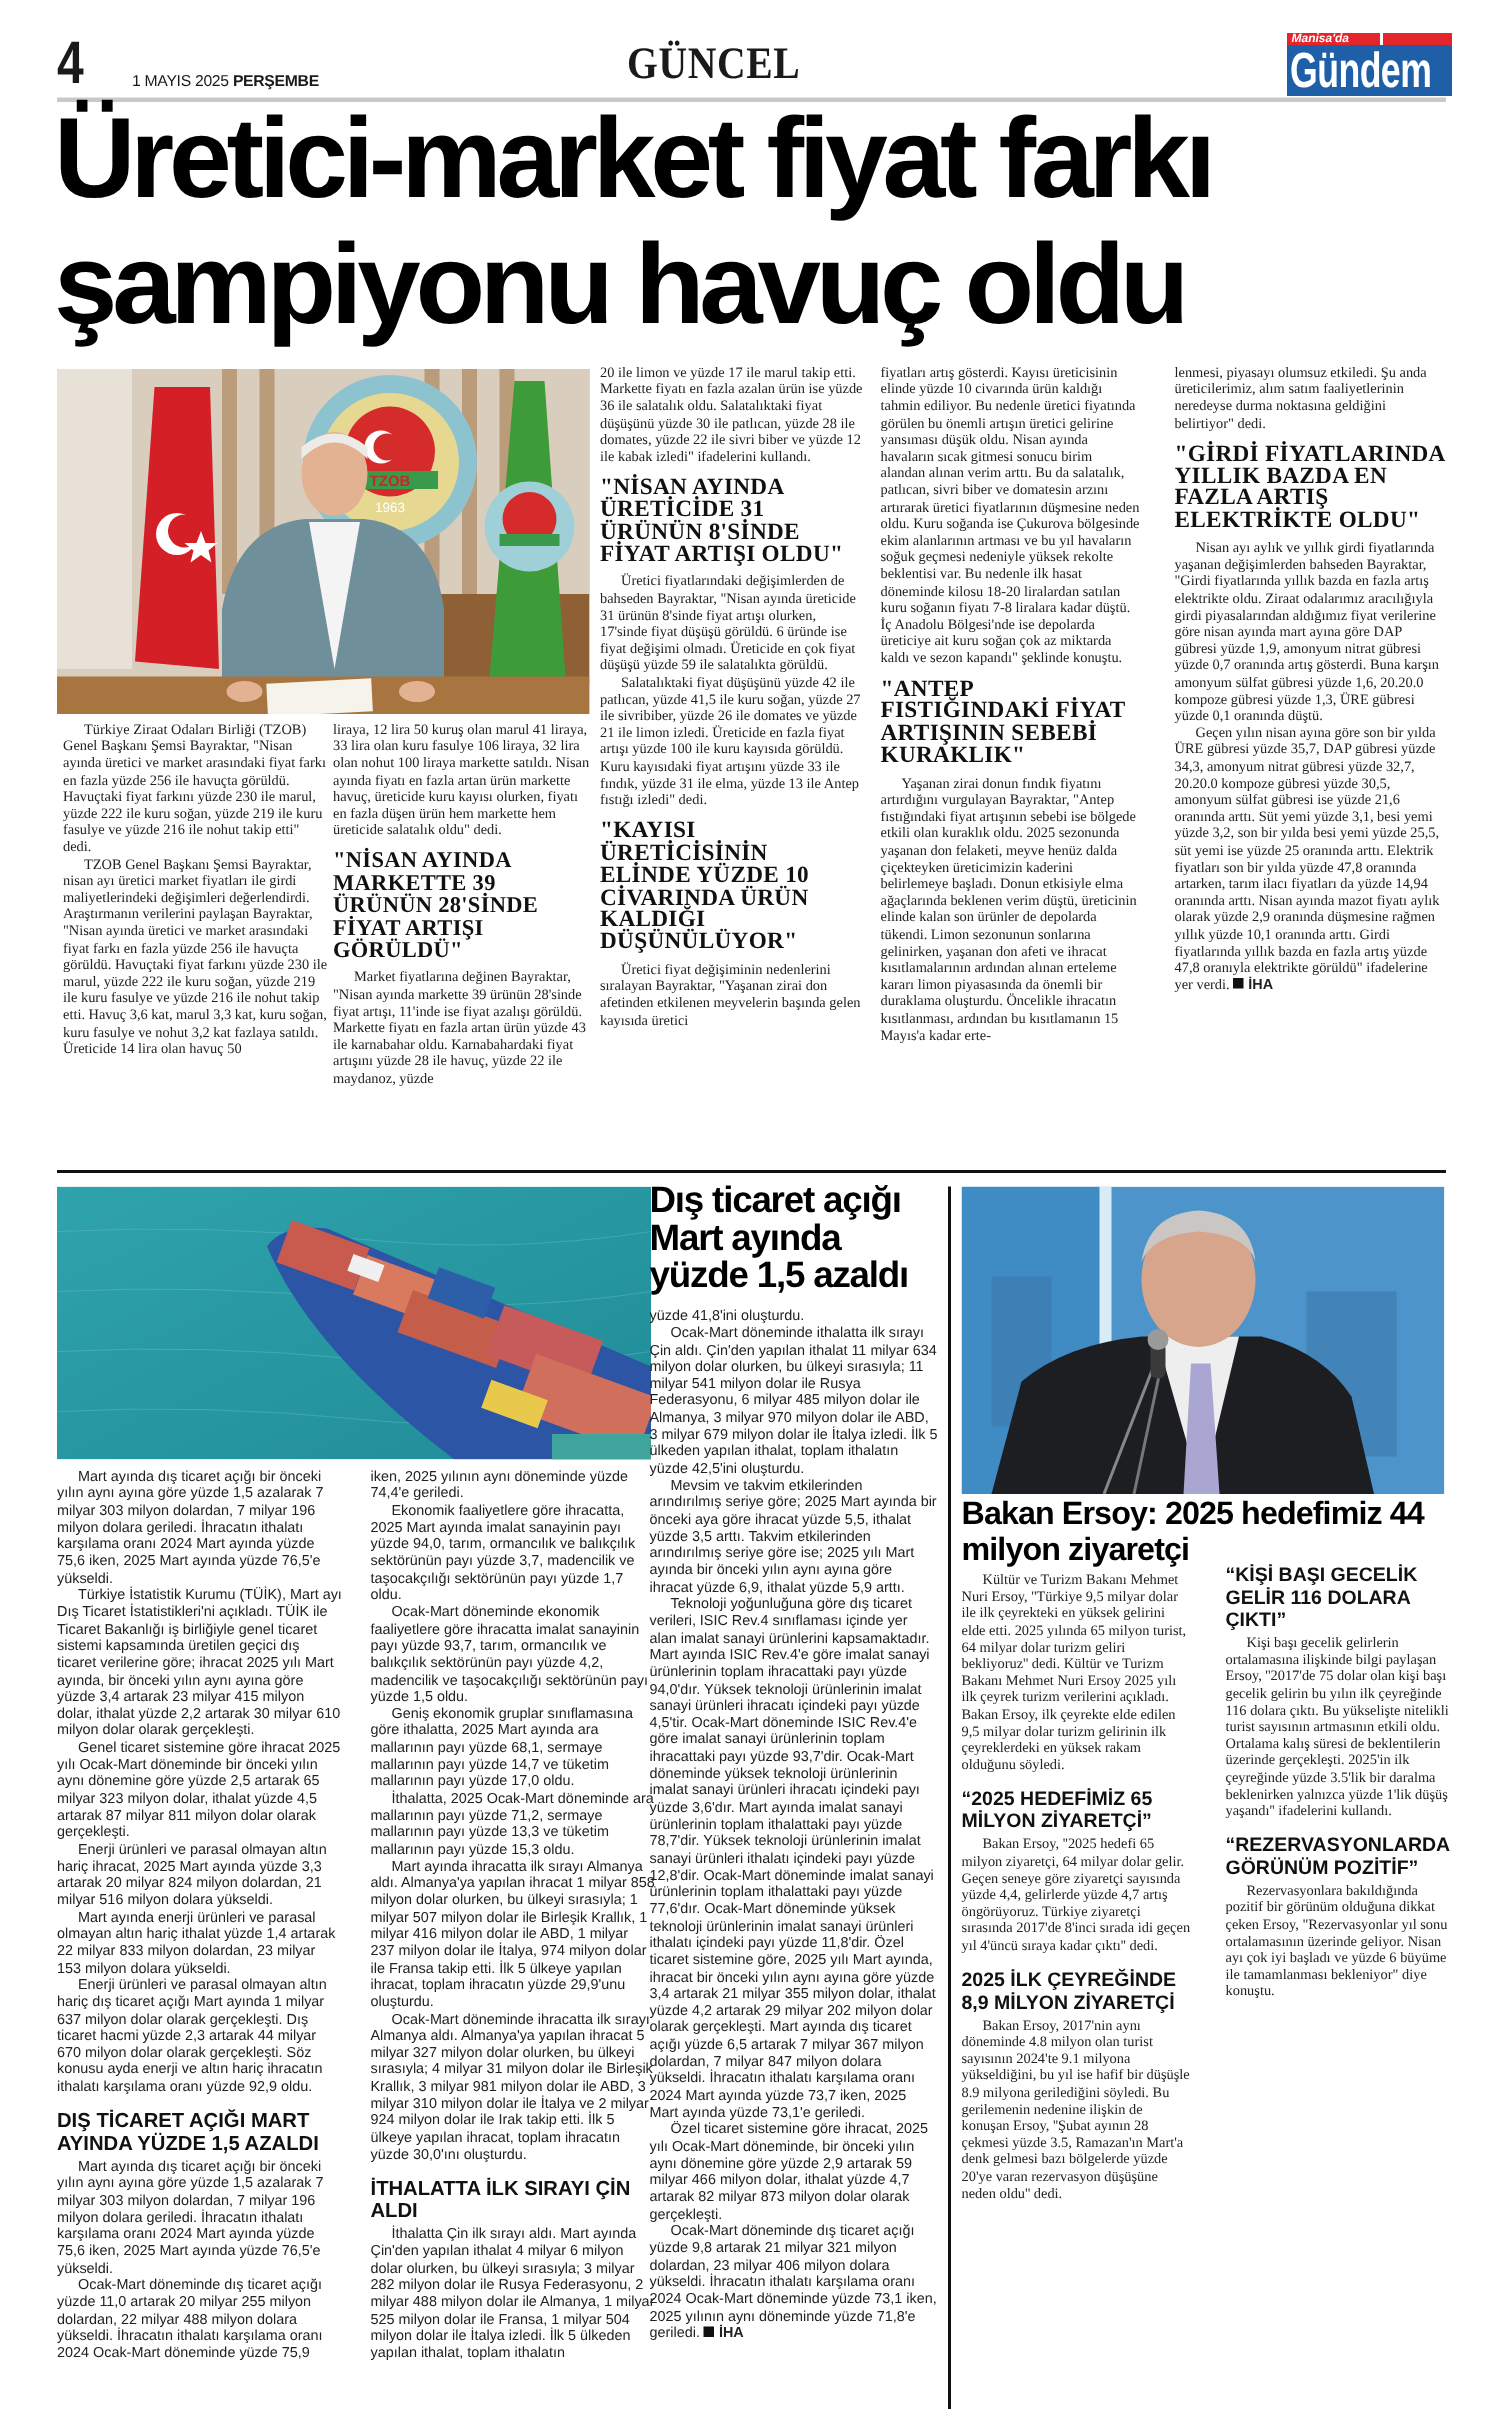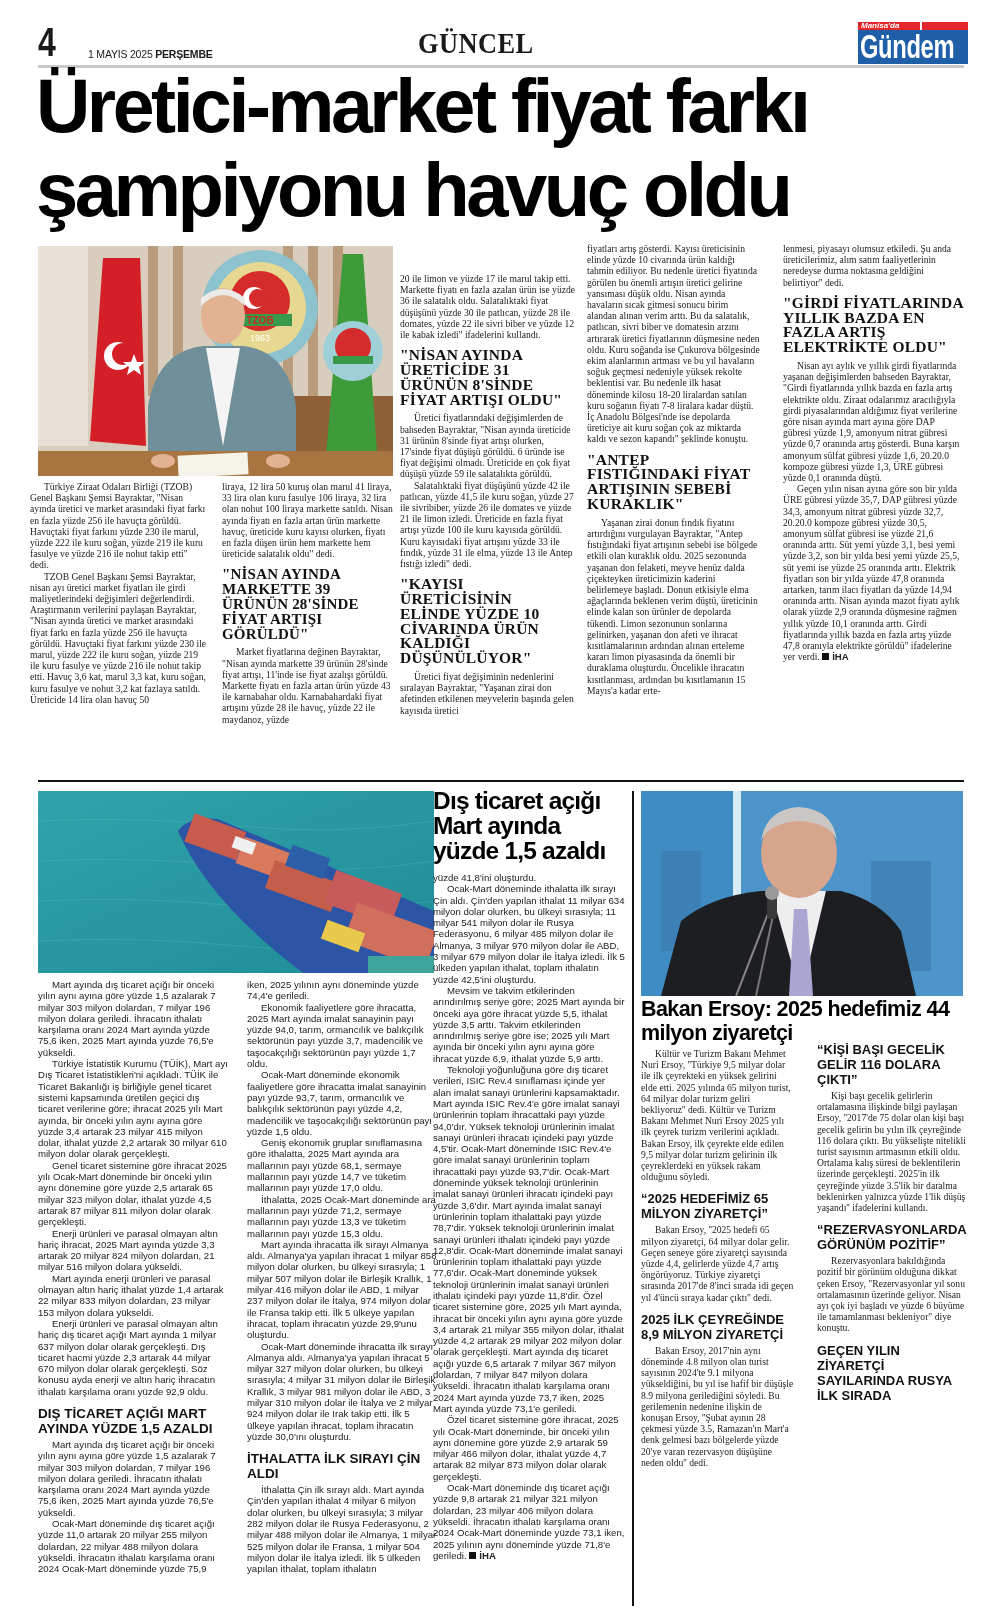--- a/index.html
+++ b/index.html
@@ -80,30 +80,30 @@
     <ellipse cx="185" cy="70" rx="22" ry="28" fill="#e3b293"></ellipse>
     <path d="M163 60 Q185 38 207 60 L207 52 Q185 34 163 52 Z" fill="#ecebe8"></path>
 
     <rect x="0" y="205" width="355" height="25" fill="#a8743f"></rect>
     <rect x="140" y="208" width="70" height="22" fill="#f5f3ea" transform="rotate(-3 175 218)"></rect>
     <ellipse cx="125" cy="215" rx="12" ry="7" fill="#e3b293"></ellipse>
     <ellipse cx="240" cy="215" rx="12" ry="7" fill="#e3b293"></ellipse>
   </svg>
 </div>
 
-<div class="col serif-body" style="left:30px;top:481px;width:178px;">
+<div class="col serif-body" style="left:42px;top:481px;width:178px;">
   <p class="p">Türkiye Ziraat Odaları Birliği (TZOB) Genel Başkanı Şemsi Bayraktar, "Nisan ayında üretici ve market arasındaki fiyat farkı en fazla yüzde 256 ile havuçta görüldü. Havuçtaki fiyat farkını yüzde 230 ile marul, yüzde 222 ile kuru soğan, yüzde 219 ile kuru fasulye ve yüzde 216 ile nohut takip etti" dedi.</p>
   <p class="p">TZOB Genel Başkanı Şemsi Bayraktar, nisan ayı üretici market fiyatları ile girdi maliyetlerindeki değişimleri değerlendirdi. Araştırmanın verilerini paylaşan Bayraktar, "Nisan ayında üretici ve market arasındaki fiyat farkı en fazla yüzde 256 ile havuçta görüldü. Havuçtaki fiyat farkını yüzde 230 ile marul, yüzde 222 ile kuru soğan, yüzde 219 ile kuru fasulye ve yüzde 216 ile nohut takip etti. Havuç 3,6 kat, marul 3,3 kat, kuru soğan, kuru fasulye ve nohut 3,2 kat fazlaya satıldı. Üreticide 14 lira olan havuç 50</p>
 </div>
 <div class="col serif-body" style="left:222px;top:481px;width:172px;">
   <p>liraya, 12 lira 50 kuruş olan marul 41 liraya, 33 lira olan kuru fasulye 106 liraya, 32 lira olan nohut 100 liraya markette satıldı. Nisan ayında fiyatı en fazla artan ürün markette havuç, üreticide kuru kayısı olurken, fiyatı en fazla düşen ürün hem markette hem üreticide salatalık oldu" dedi.</p>
   <div class="sub-serif" style="font-size:15px;">"NİSAN AYINDA MARKETTE 39 ÜRÜNÜN 28'SİNDE FİYAT ARTIŞI GÖRÜLDÜ"</div>
   <p class="p">Market fiyatlarına değinen Bayraktar, "Nisan ayında markette 39 ürünün 28'sinde fiyat artışı, 11'inde ise fiyat azalışı görüldü. Markette fiyatı en fazla artan ürün yüzde 43 ile karnabahar oldu. Karnabahardaki fiyat artışını yüzde 28 ile havuç, yüzde 22 ile maydanoz, yüzde</p>
 </div>
-<div class="col serif-body" style="left:400px;top:243px;width:176px;margin-top:30px;">
+<div class="col serif-body" style="left:400px;top:243px;width:176px;">
   <p>20 ile limon ve yüzde 17 ile marul takip etti. Markette fiyatı en fazla azalan ürün ise yüzde 36 ile salatalık oldu. Salatalıktaki fiyat düşüşünü yüzde 30 ile patlıcan, yüzde 28 ile domates, yüzde 22 ile sivri biber ve yüzde 12 ile kabak izledi" ifadelerini kullandı.</p>
   <div class="sub-serif">"NİSAN AYINDA ÜRETİCİDE 31 ÜRÜNÜN 8'SİNDE FİYAT ARTIŞI OLDU"</div>
   <p class="p">Üretici fiyatlarındaki değişimlerden de bahseden Bayraktar, "Nisan ayında üreticide 31 ürünün 8'sinde fiyat artışı olurken, 17'sinde fiyat düşüşü görüldü. 6 üründe ise fiyat değişimi olmadı. Üreticide en çok fiyat düşüşü yüzde 59 ile salatalıkta görüldü.</p>
   <p class="p">Salatalıktaki fiyat düşüşünü yüzde 42 ile patlıcan, yüzde 41,5 ile kuru soğan, yüzde 27 ile sivribiber, yüzde 26 ile domates ve yüzde 21 ile limon izledi. Üreticide en fazla fiyat artışı yüzde 100 ile kuru kayısıda görüldü. Kuru kayısıdaki fiyat artışını yüzde 33 ile fındık, yüzde 31 ile elma, yüzde 13 ile Antep fıstığı izledi" dedi.</p>
   <div class="sub-serif">"KAYISI ÜRETİCİSİNİN ELİNDE YÜZDE 10 CİVARINDA ÜRÜN KALDIĞI DÜŞÜNÜLÜYOR"</div>
   <p class="p">Üretici fiyat değişiminin nedenlerini sıralayan Bayraktar, "Yaşanan zirai don afetinden etkilenen meyvelerin başında gelen kayısıda üretici</p>
 </div>
 <div class="col serif-body" style="left:587px;top:243px;width:173px;">
   <p>fiyatları artış gösterdi. Kayısı üreticisinin elinde yüzde 10 civarında ürün kaldığı tahmin ediliyor. Bu nedenle üretici fiyatında görülen bu önemli artışın üretici gelirine yansıması düşük oldu. Nisan ayında havaların sıcak gitmesi sonucu birim alandan alınan verim arttı. Bu da salatalık, patlıcan, sivri biber ve domatesin arzını artırarak üretici fiyatlarının düşmesine neden oldu. Kuru soğanda ise Çukurova bölgesinde ekim alanlarının artması ve bu yıl havaların soğuk geçmesi nedeniyle yüksek rekolte beklentisi var. Bu nedenle ilk hasat döneminde kilosu 18-20 liralardan satılan kuru soğanın fiyatı 7-8 liralara kadar düştü. İç Anadolu Bölgesi'nde ise depolarda üreticiye ait kuru soğan çok az miktarda kaldı ve sezon kapandı" şeklinde konuştu.</p>
   <div class="sub-serif">"ANTEP FISTIĞINDAKİ FİYAT ARTIŞININ SEBEBİ KURAKLIK"</div>
@@ -211,14 +211,13 @@
   <div class="sub-sans" style="font-size:13px;">“2025 HEDEFİMİZ 65 MİLYON ZİYARETÇİ”</div>
   <p class="p">Bakan Ersoy, ''2025 hedefi 65 milyon ziyaretçi, 64 milyar dolar gelir. Geçen seneye göre ziyaretçi sayısında yüzde 4,4, gelirlerde yüzde 4,7 artış öngörüyoruz. Türkiye ziyaretçi sırasında 2017'de 8'inci sırada idi geçen yıl 4'üncü sıraya kadar çıktı'' dedi.</p>
   <div class="sub-sans" style="font-size:13px;">2025 İLK ÇEYREĞİNDE 8,9 MİLYON ZİYARETÇİ</div>
   <p class="p">Bakan Ersoy, 2017'nin aynı döneminde 4.8 milyon olan turist sayısının 2024'te 9.1 milyona yükseldiğini, bu yıl ise hafif bir düşüşle 8.9 milyona gerilediğini söyledi. Bu gerilemenin nedenine ilişkin de konuşan Ersoy, ''Şubat ayının 28 çekmesi yüzde 3.5, Ramazan'ın Mart'a denk gelmesi bazı bölgelerde yüzde 20'ye varan rezervasyon düşüşüne neden oldu'' dedi.</p>
 </div>
 <div class="col serif-body" style="left:817px;top:1042px;width:150px;">
   <div class="sub-sans" style="margin-top:0;font-size:13px;">“KİŞİ BAŞI GECELİK GELİR 116 DOLARA ÇIKTI”</div>
   <p class="p">Kişi başı gecelik gelirlerin ortalamasına ilişkinde bilgi paylaşan Ersoy, ''2017'de 75 dolar olan kişi başı gecelik gelirin bu yılın ilk çeyreğinde 116 dolara çıktı. Bu yükselişte nitelikli turist sayısının artmasının etkili oldu. Ortalama kalış süresi de beklentilerin üzerinde gerçekleşti. 2025'in ilk çeyreğinde yüzde 3.5'lik bir daralma beklenirken yalnızca yüzde 1'lik düşüş yaşandı'' ifadelerini kullandı.</p>
   <div class="sub-sans" style="font-size:13px;">“REZERVASYONLARDA GÖRÜNÜM POZİTİF”</div>
   <p class="p">Rezervasyonlara bakıldığında pozitif bir görünüm olduğuna dikkat çeken Ersoy, "Rezervasyonlar yıl sonu ortalamasının üzerinde geliyor. Nisan ayı çok iyi başladı ve yüzde 6 büyüme ile tamamlanması bekleniyor" diye konuştu.</p>
-  <div class="sub-sans" style="font-size:13px;">GEÇEN YILIN ZİYARETÇİ SAYILARINDA RUSYA İLK SIRADA</div>
 </div>
 
 </body></html>

